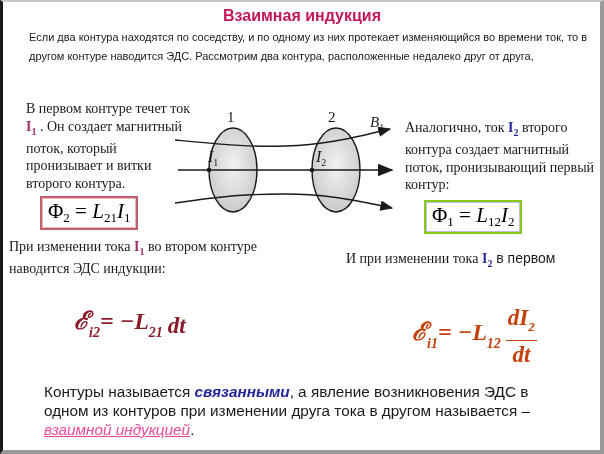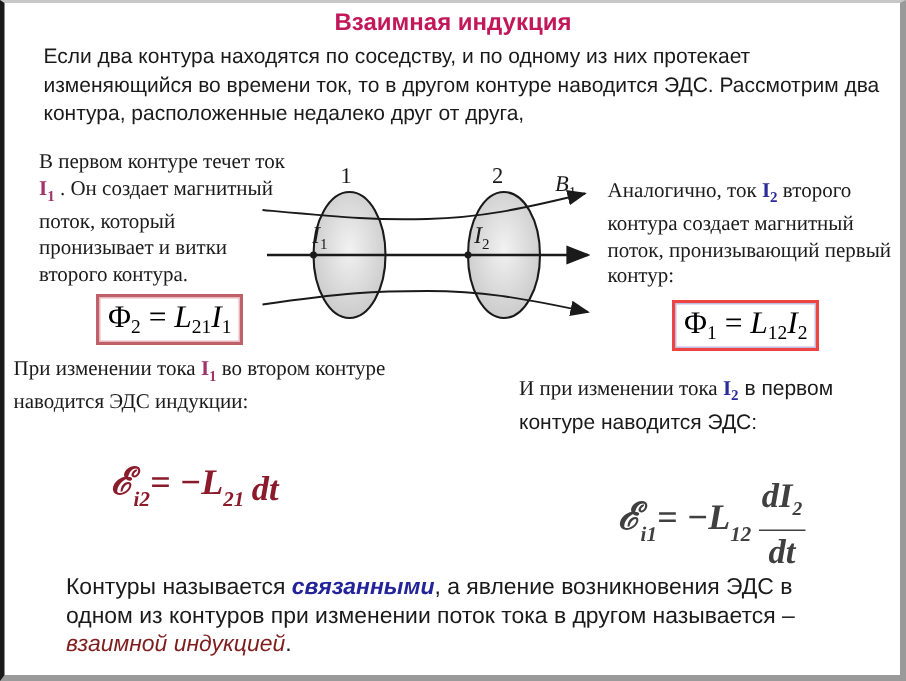--- a/index.html
+++ b/index.html
@@ -2,46 +2,46 @@
 <html><head>
 <meta charset="utf-8">
 <style>
   html,body{margin:0;padding:0;background:#fff;}
   body{width:604px;height:454px;position:relative;overflow:hidden;font-family:"Liberation Sans",sans-serif;}
   .frame{position:absolute;left:0;top:0;width:604px;height:454px;box-sizing:border-box;
     border-left:3px solid #1a1a1a;border-top:2px solid #c8c8c8;border-right:4px solid #9a9a9a;border-bottom:4px solid #9a9a9a;background:#fff;}
   .frame:after{content:"";position:absolute;right:-4px;bottom:-4px;width:2px;height:2px;}
   .abs{position:absolute;}
   .title{left:0;width:604px;top:7px;text-align:center;color:#c2185b;font-weight:bold;font-size:16px;}
-  .intro{left:29px;top:28px;width:560px;font-size:14px;line-height:19px;color:#1a1a1a;}
+  .intro{left:29px;top:28px;width:560px;font-size:11px;line-height:19px;color:#1a1a1a;}
   .serif{font-family:"Liberation Serif",serif;color:#1a1a1a;}
   .ltext{left:26px;top:100px;width:170px;font-size:14px;line-height:17.5px;}
   .rtext{left:405px;top:119px;width:190px;font-size:14px;line-height:17.5px;}
   .Ired{color:#a0336a;font-weight:bold;}
   .Iblue{color:#2b2b9a;font-weight:bold;}
-  .fbox{font-family:"Liberation Serif",serif;font-size:21px;padding:1px 6px 2px 6px;background:#fff;white-space:nowrap;margin-left:24px;}
+  .fbox{font-family:"Liberation Serif",serif;font-size:21px;padding:1px 6px 2px 6px;background:#fff;white-space:nowrap;}
   .fbox1{left:40px;top:196px;border:2px solid #c0606a;box-shadow:inset 0 0 0 1px #e8b8bc;}
-  .fbox2{left:424px;top:200px;border:2px solid #ef4444;box-shadow:inset 0 0 0 1px #c0bce0;}
+  .fbox2{left:424px;top:200px;border:2px solid #84cc16;box-shadow:inset 0 0 0 1px #c0bce0;}
   .fbox i{font-style:italic;}
   .fbox sub{font-size:13px;vertical-align:-4px;}
   .ctext1{left:9px;top:238px;width:260px;font-size:14px;line-height:17.5px;}
   .ctext2{left:346px;top:250px;width:260px;font-size:14px;line-height:17.5px;}
   .sans{font-family:"Liberation Sans",sans-serif;}
   .emf{font-family:"Liberation Serif",serif;font-weight:bold;font-style:italic;white-space:nowrap;}
   .emf1{left:74px;top:302px;color:#8b1a2a;}
-  .emf2{left:412px;top:318px;color:#404040;}
+  .emf2{left:412px;top:305px;color:#c2410c;}
   .emf .E{font-size:25px;font-style:italic;}
   .emf .sub{font-size:14px;vertical-align:-8px;}
   .emf .main{font-size:24px;}
   .frac{display:inline-block;vertical-align:middle;text-align:center;margin-left:5px;}
   .frac .num{display:block;font-size:23px;border-bottom:1.5px solid currentColor;padding:0 2px;line-height:26px;}
   .frac .den{display:block;font-size:23px;line-height:27px;font-style:italic;}
   .outro{left:44px;top:382px;width:520px;font-size:15.3px;line-height:19px;color:#1a1a1a;}
   .outro .bold{color:#23239a;font-weight:bold;font-style:italic;}
-  .outro .link{color:#7f1d1d;font-style:italic;}
+  .outro .link{color:#ec4899;font-style:italic;text-decoration:underline;}
 </style>
 </head>
 <body>
 
 <div class="frame"></div>
 
 <div class="abs title">Взаимная индукция</div>
 <div class="abs intro">Если два контура находятся по соседству, и по одному из них протекает изменяющийся во времени ток, то в другом контуре наводится ЭДС. Рассмотрим два контура, расположенные недалеко друг от друга,</div>
 
 <div class="abs ltext serif">
@@ -81,25 +81,25 @@
   <text x="158" y="22" font-family="Liberation Serif, serif" font-size="15" fill="#1a1a1a">2</text>
   <text x="200" y="27" font-family="Liberation Serif, serif" font-style="italic" font-size="15" fill="#1a1a1a"><tspan>B</tspan><tspan font-size="10" dy="4" font-style="normal">1</tspan></text>
   <text x="38" y="62" font-family="Liberation Serif, serif" font-style="italic" font-size="16" fill="#1a1a1a"><tspan>I</tspan><tspan font-size="10" dy="4" font-style="normal">1</tspan></text>
   <text x="146" y="62" font-family="Liberation Serif, serif" font-style="italic" font-size="16" fill="#1a1a1a"><tspan>I</tspan><tspan font-size="10" dy="4" font-style="normal">2</tspan></text>
 </svg>
 
 <div class="abs ctext1 serif">
   <span>При изменении тока </span><span class="Ired"><span>I</span><sub style="font-size:10px">1</sub></span><span>  во втором контуре наводится ЭДС индукции:</span>
 </div>
 <div class="abs ctext2 serif">
-  <span>И при изменении тока </span><span class="Iblue"><span>I</span><sub style="font-size:10px">2</sub></span><span class="sans"> в первом</span><br><span class="sans" style="font-size:14px">контуре наводится ЭДС:</span>
+  <span>И при изменении тока </span><span class="Iblue"><span>I</span><sub style="font-size:10px">2</sub></span><span class="sans"> в первом</span><br>
 </div>
 
 <div class="abs emf emf1">
   <span class="E">ℰ</span><span class="sub">i2</span><span class="main">= −</span><span class="main">L</span><span class="sub">21</span><span class="frac"><span class="den">dt</span></span>
 </div>
 <div class="abs emf emf2">
   <span class="E">ℰ</span><span class="sub">i1</span><span class="main">= −</span><span class="main">L</span><span class="sub">12</span><span class="frac"><span class="num"><span>dI</span><sub style="font-size:13px">2</sub></span><span class="den">dt</span></span>
 </div>
 
 <div class="abs outro">
-  <span>Контуры называется </span><span class="bold">связанными</span><span>, а явление возникновения ЭДС в одном из контуров при изменении поток тока в другом называется – </span><span class="link">взаимной индукцией</span><span>.</span>
+  <span>Контуры называется </span><span class="bold">связанными</span><span>, а явление возникновения ЭДС в одном из контуров при изменении друга тока в другом называется – </span><span class="link">взаимной индукцией</span><span>.</span>
 </div>
 
 </body></html>

